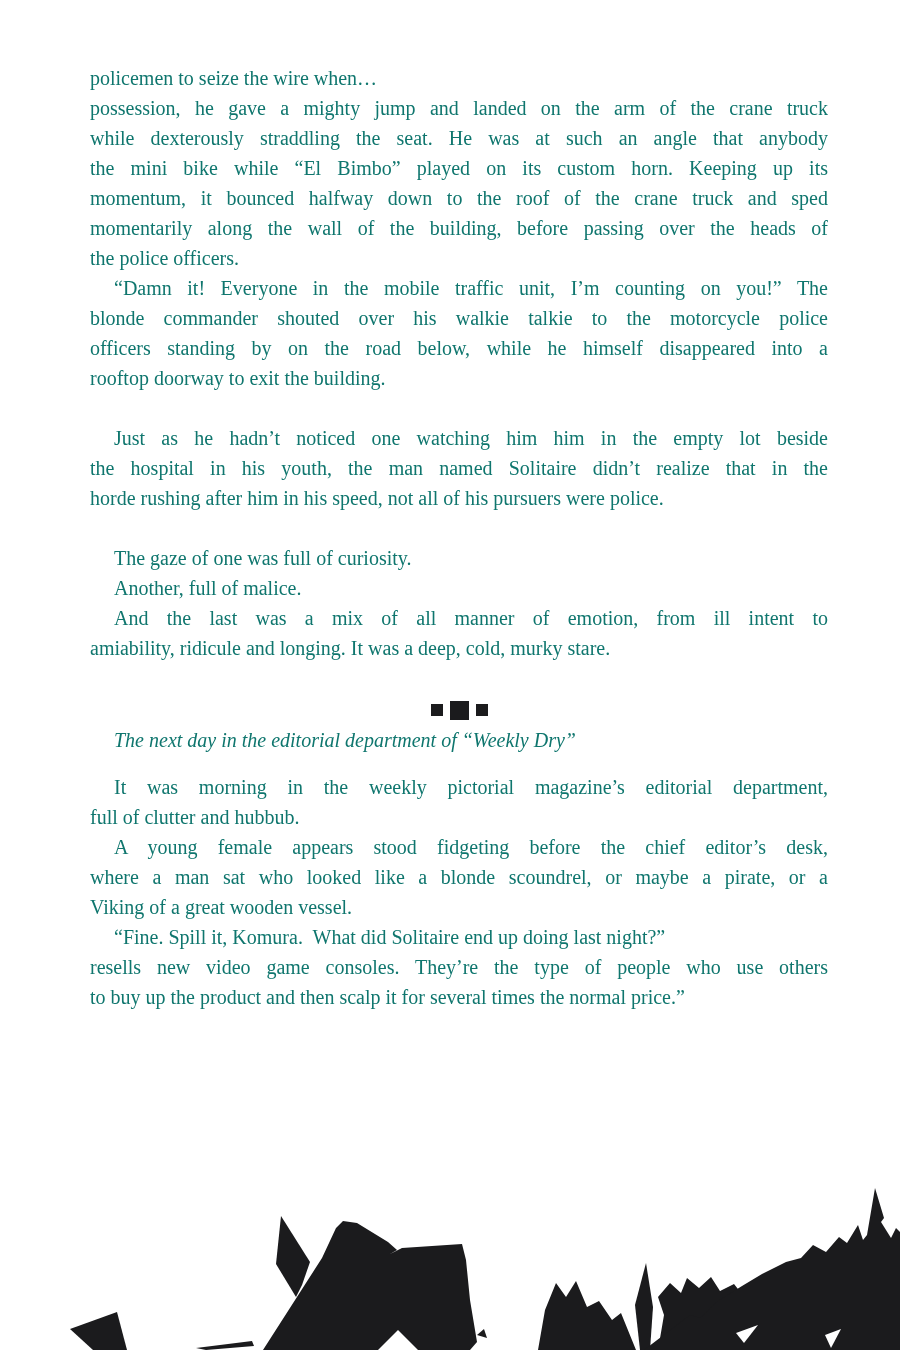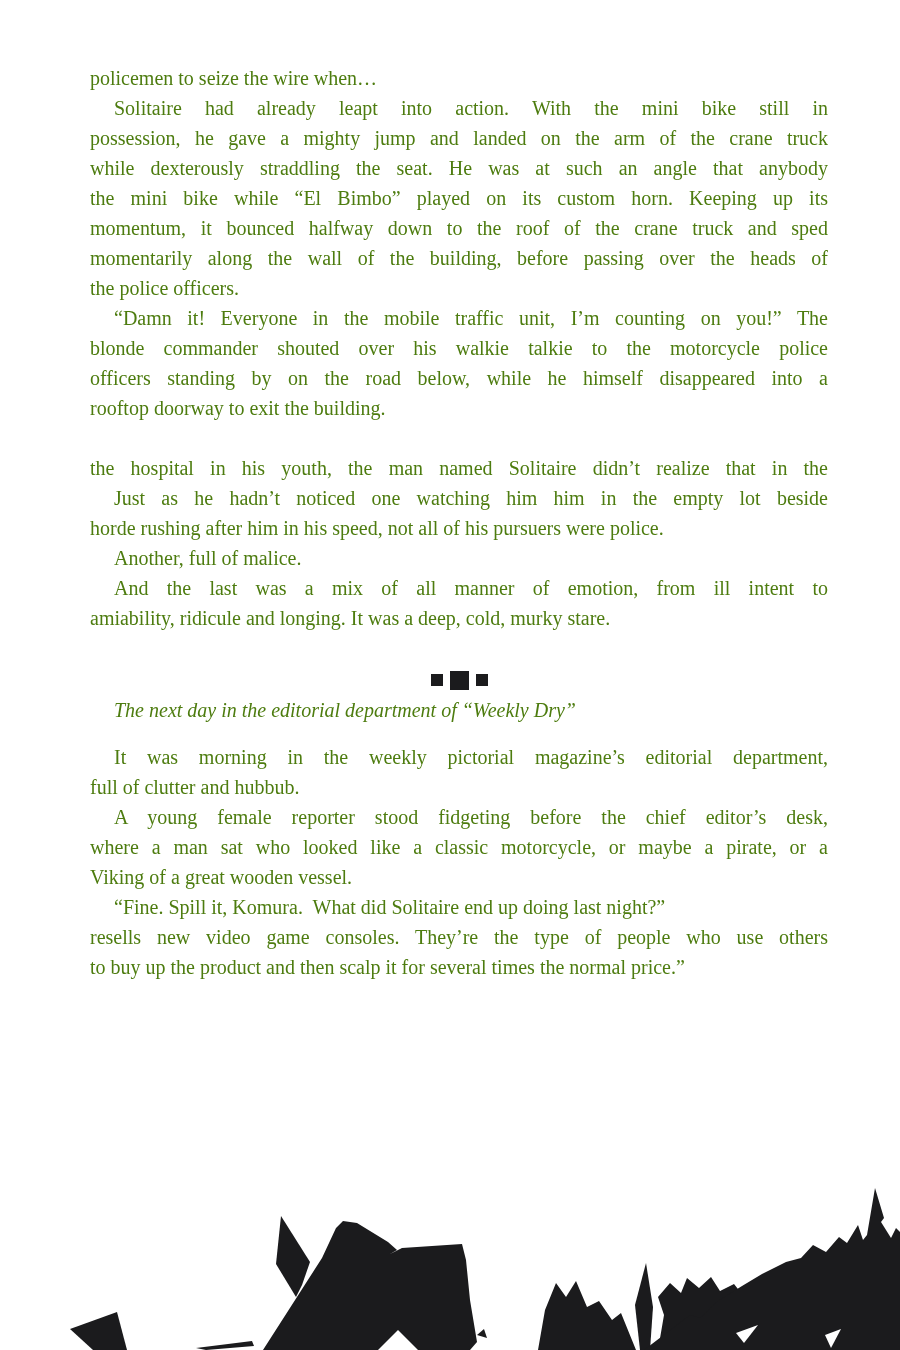--- a/index.html
+++ b/index.html
@@ -7,21 +7,21 @@
     width: 900px; height: 1350px;
     background: #ffffff;
     position: relative;
     overflow: hidden;
     font-family: "Liberation Serif", "DejaVu Serif", serif;
   }
   .text-block {
     position: absolute;
     top: 63px; left: 90px;
     width: 738px;
-    color: #4d7c0f;
+    color: #0f766e;
     font-size: 20px;
     line-height: 30px;
   }
   .para { margin: 0; }
   .para.gap { margin-top: 30px; }
   .ln {
     display: block;
     text-align: justify;
     text-align-last: justify;
     text-justify: inter-word;
@@ -55,42 +55,44 @@
 </head>
 <body>
 
 <div class="text-block">
 
   <div class="para">
     <span class="ln last">policemen to seize the wire when…</span>
   </div>
 
   <div class="para">
-    <span class="ln ind">Solitaire had already leapt into action. With the mini bike still in</span>
     <span class="ln">possession, he gave a mighty jump and landed on the arm of the crane truck</span>
     <span class="ln">while dexterously straddling the seat. He was at such an angle that anybody</span>
     <span class="ln">the mini bike while “El Bimbo” played on its custom horn. Keeping up its</span>
     <span class="ln">momentum, it bounced halfway down to the roof of the crane truck and sped</span>
     <span class="ln">momentarily along the wall of the building, before passing over the heads of</span>
     <span class="ln last">the police officers.</span>
   </div>
 
   <div class="para">
     <span class="ln ind">“Damn it! Everyone in the mobile traffic unit, I’m counting on you!” The</span>
     <span class="ln">blonde commander shouted over his walkie talkie to the motorcycle police</span>
     <span class="ln">officers standing by on the road below, while he himself disappeared into a</span>
     <span class="ln last">rooftop doorway to exit the building.</span>
   </div>
 
   <div class="para gap">
+    <span class="ln ind">Just as he hadn’t noticed one watching him him in the empty lot beside</span>
     <span class="ln">the hospital in his youth, the man named Solitaire didn’t realize that in the</span>
-    <span class="ln ind">Just as he hadn’t noticed one watching him him in the empty lot beside</span>
     <span class="ln last">horde rushing after him in his speed, not all of his pursuers were police.</span>
   </div>
 
+  <div class="para gap">
+    <span class="ln ind last">The gaze of one was full of curiosity.</span>
+  </div>
 
   <div class="para">
     <span class="ln ind last">Another, full of malice.</span>
   </div>
 
   <div class="para">
     <span class="ln ind">And the last was a mix of all manner of emotion, from ill intent to</span>
     <span class="ln last">amiability, ridicule and longing. It was a deep, cold, murky stare.</span>
   </div>
 
@@ -103,22 +105,22 @@
   <div class="para scene-setting">
     <span class="ln ind last">The next day in the editorial department of “Weekly Dry”</span>
   </div>
 
   <div class="para after-setting">
     <span class="ln ind">It was morning in the weekly pictorial magazine’s editorial department,</span>
     <span class="ln last">full of clutter and hubbub.</span>
   </div>
 
   <div class="para">
-    <span class="ln ind">A young female reporter stood fidgeting before the chief editor’s desk,</span>
-    <span class="ln">where a man sat who looked like a classic motorcycle, or maybe a pirate, or a</span>
+    <span class="ln ind">A young female appears stood fidgeting before the chief editor’s desk,</span>
+    <span class="ln">where a man sat who looked like a blonde scoundrel, or maybe a pirate, or a</span>
     <span class="ln last">Viking of a great wooden vessel.</span>
   </div>
 
   <div class="para">
     <span class="ln ind last">“Fine. Spill it, Komura.&nbsp; What did Solitaire end up doing last night?”</span>
   </div>
 
   <div class="para">
     <span class="ln">resells new video game consoles. They’re the type of people who use others</span>
     <span class="ln last">to buy up the product and then scalp it for several times the normal price.”</span>

